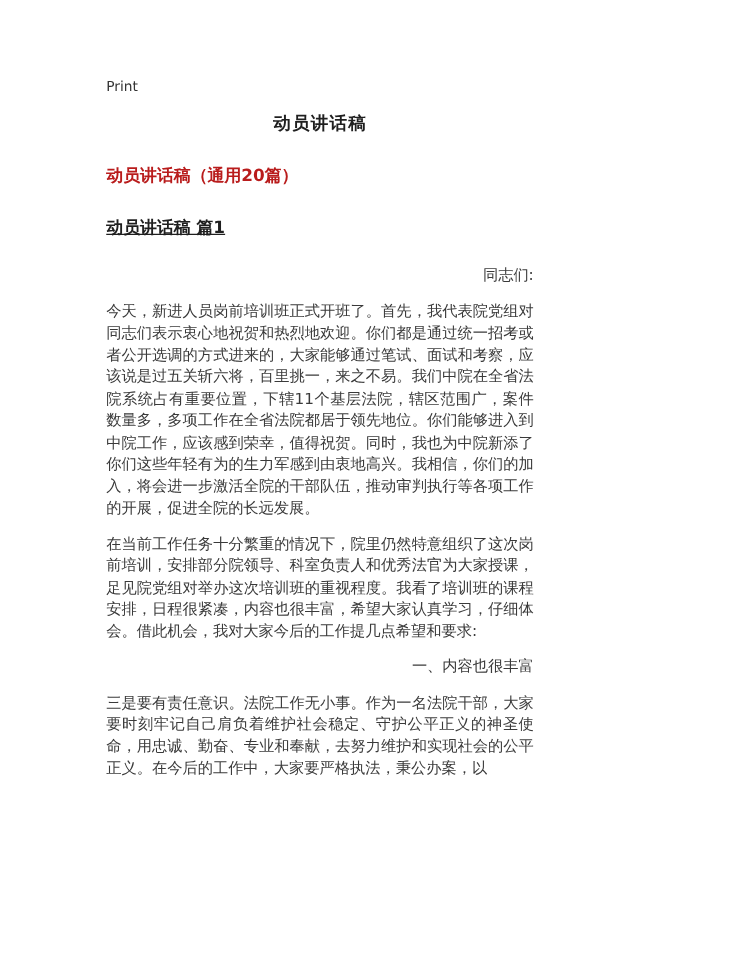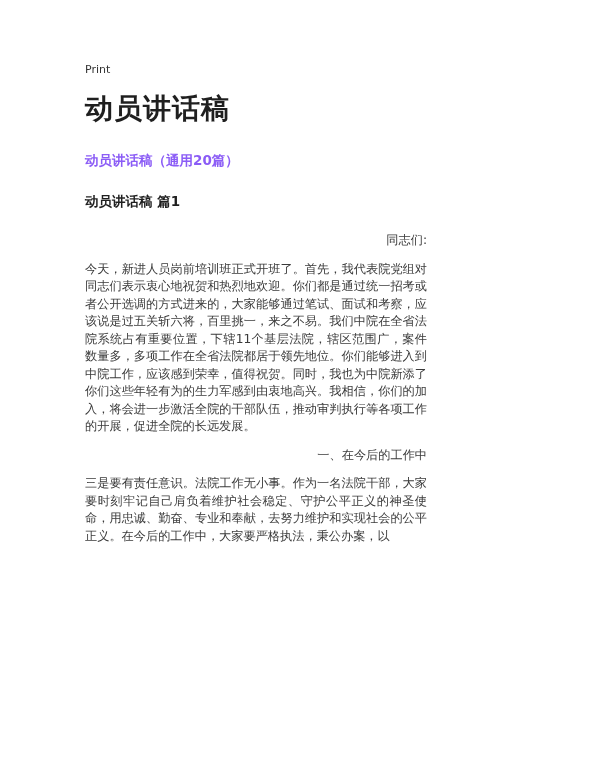--- a/index.html
+++ b/index.html
@@ -18,38 +18,39 @@
     padding: 58px 85px 0 85px;
   }
   .print-link {
     display: inline-block;
     font-size: 11px;
     color: #333333;
     margin: 0 0 14px 0;
     cursor: pointer;
   }
   .doc-title {
-    text-align: left;
-    font-size: 28px;
+    text-align: center;
+    font-size: 14px;
     font-weight: bold;
     color: #1f1f1f;
     margin: 0 0 24px 0;
     letter-spacing: 1px;
   }
   .doc-subtitle {
     font-size: 13.5px;
     font-weight: bold;
-    color: #8b5cf6;
+    color: #b91c1c;
     margin: 0 0 23px 0;
   }
   .section-title {
     font-size: 13.5px;
     font-weight: bold;
     color: #1f1f1f;
     margin: 0 0 21px 0;
+    text-decoration: underline;
   }
   .body-text p {
     font-size: 12.2px;
     line-height: 17.5px;
     text-align: justify;
     color: #3a3a3a;
     margin: 0 0 11px 0;
   }
   .body-text p.salutation,
   .body-text p.list-heading {
@@ -68,22 +69,23 @@
   <h2 class="doc-subtitle">动员讲话稿（通用20篇）</h2>
 
   <h3 class="section-title">动员讲话稿 篇1</h3>
 
   <div class="body-text">
 
     <p class="salutation">同志们:</p>
 
     <p>今天，新进人员岗前培训班正式开班了。首先，我代表院党组对同志们表示衷心地祝贺和热烈地欢迎。你们都是通过统一招考或者公开选调的方式进来的，大家能够通过笔试、面试和考察，应该说是过五关斩六将，百里挑一，来之不易。我们中院在全省法院系统占有重要位置，下辖11个基层法院，辖区范围广，案件数量多，多项工作在全省法院都居于领先地位。你们能够进入到中院工作，应该感到荣幸，值得祝贺。同时，我也为中院新添了你们这些年轻有为的生力军感到由衷地高兴。我相信，你们的加入，将会进一步激活全院的干部队伍，推动审判执行等各项工作的开展，促进全院的长远发展。</p>
 
+    <p>在当前工作任务十分繁重的情况下，院里仍然特意组织了这次岗前培训，安排部分院领导、科室负责人和优秀法官为大家授课，足见院党组对举办这次培训班的重视程度。我看了培训班的课程安排，日程很紧凑，内容也很丰富，希望大家认真学习，仔细体会。借此机会，我对大家今后的工作提几点希望和要求:</p>
 
-    <p class="list-heading">一、在今后的工作中</p>
+    <p class="list-heading">一、内容也很丰富</p>
 
 
 
     <p>三是要有责任意识。法院工作无小事。作为一名法院干部，大家要时刻牢记自己肩负着维护社会稳定、守护公平正义的神圣使命，用忠诚、勤奋、专业和奉献，去努力维护和实现社会的公平正义。在今后的工作中，大家要严格执法，秉公办案，以</p>
 
   </div>
 
 </div>
 
 </body></html>

